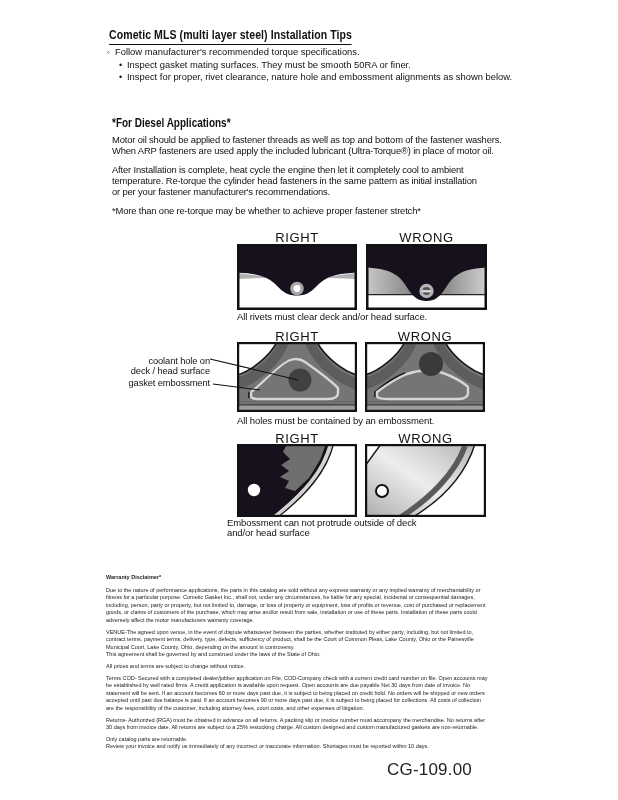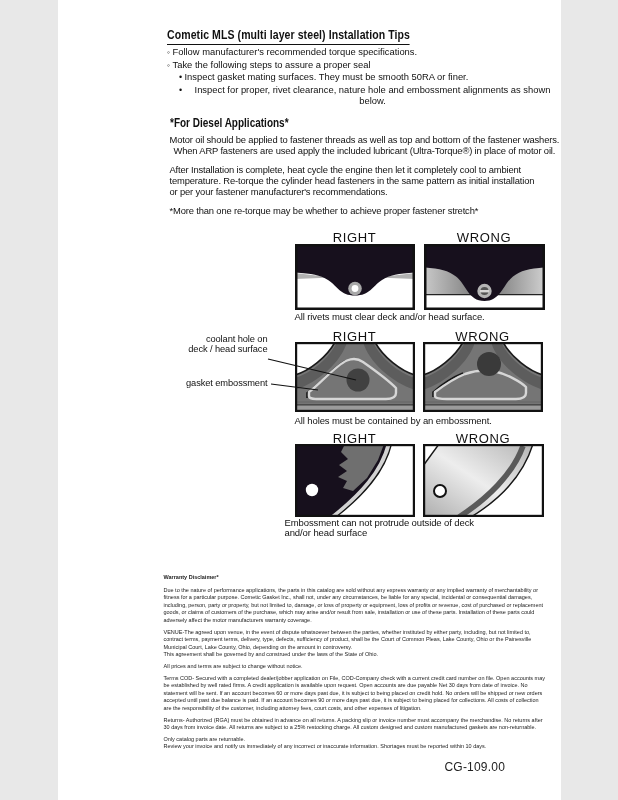--- a/index.html
+++ b/index.html
@@ -1,64 +1,60 @@
 <!DOCTYPE html>
 <html><head>
 <meta charset="utf-8">
 <style>
   html,body{margin:0;padding:0;}
   body{background:#e8e8e8;font-family:"Liberation Sans",sans-serif;-webkit-font-smoothing:antialiased;}
-  .page{position:relative;width:503px;height:800px;background:#ffffff;margin:0 auto;overflow:hidden;color:#111;}
+  .page{position:relative;width:618px;height:800px;background:#ffffff;margin:0 auto;overflow:hidden;color:#111;}
   .abs{position:absolute;}
   .pre{white-space:pre-line;}
 
   .title{left:109px;top:27px;font-size:13.5px;font-weight:bold;letter-spacing:0.1px;
          transform:scaleX(0.78);transform-origin:left top;border-bottom:1.6px solid #111;
          padding-bottom:2px;white-space:nowrap;}
 
   .bullets{left:107px;top:46px;font-size:9.4px;line-height:11.6px;}
-  .brow{display:flex;text-align:center;}
+  .brow{display:flex;}
   .brow.sub{margin-left:12px;}
   .bmark{width:8px;flex:0 0 8px;}
   .brow.main .bmark::before{content:"\25E6";font-size:8.5px;}
   .brow.sub  .bmark::before{content:"\2022";font-size:9px;}
 
   .diesel-h{left:112px;top:116px;font-size:12.5px;font-weight:bold;
             transform:scaleX(0.8);transform-origin:left top;white-space:nowrap;}
   .bodytext{font-size:9.4px;line-height:11px;letter-spacing:-0.15px;white-space:pre-line;}
-  .p1{left:112px;top:134px;text-align:center;}
+  .p1{left:112px;top:134px;}
   .p2{left:112px;top:163.5px;}
   .pnote{left:112px;top:205px;}
 
   .dlabel{font-size:13px;letter-spacing:0.6px;text-align:center;white-space:nowrap;}
   .caption{font-size:9.5px;line-height:10.5px;letter-spacing:-0.1px;}
   .dbox{display:block;}
   .ann{font-size:9.3px;line-height:9.8px;text-align:right;letter-spacing:-0.1px;}
 
   .legal{left:106px;top:574px;width:412px;font-size:5.5px;line-height:7.6px;color:#222;}
   .legal .lh{font-weight:bold;margin:0 0 5px 0;}
   .legal p{margin:0 0 4px 0;white-space:pre-line;}
 
-  .footer{left:387px;top:760px;font-size:12px;letter-spacing:0.2px;color:#222;}
+  .footer{left:387px;top:760px;font-size:17px;letter-spacing:0.2px;color:#222;}
 </style>
 </head>
 <body>
 
 <div class="page">
 
   <div class="abs title">Cometic MLS (multi layer steel) Installation Tips</div>
 
   <div class="abs bullets">
     <div class="brow main">
         <span class="bmark"></span>
         <span>Follow manufacturer's recommended torque specifications.</span>
-      </div>
-    <div class="brow main">
-        <span class="bmark"></span>
-        <span>Take the following steps to assure a proper seal</span>
       </div>
     <div class="brow sub">
         <span class="bmark"></span>
         <span>Inspect gasket mating surfaces.  They must be smooth 50RA or finer.</span>
       </div>
     <div class="brow sub">
         <span class="bmark"></span>
         <span>Inspect for proper, rivet clearance, nature hole and embossment alignments as shown below.</span>
       </div>
   </div>
@@ -101,21 +97,21 @@
     <circle cx="60.5" cy="47" r="4" fill="#555555"></circle>
     <rect x="56" y="46" width="9" height="2.4" fill="#d6d6d6"></rect>
     <rect x="1.25" y="1.25" width="118.5" height="63.5" fill="none" stroke="#111" stroke-width="2.5"></rect>
   </svg>
 
   <div class="abs caption" style="left:237px;top:311.5px;">All rivets must clear deck and/or head surface.</div>
 
   <div class="abs dlabel" style="left:237px;top:329px;width:120px;">RIGHT</div>
   <div class="abs dlabel" style="left:365px;top:329px;width:120px;">WRONG</div>
 
-  <div class="abs ann pre" style="left:115px;top:335px;width:95px;">coolant hole on
+  <div class="abs ann pre" style="left:115px;top:357px;width:95px;">coolant hole on
 deck / head surface</div>
   <div class="abs ann" style="left:115px;top:379px;width:95px;">gasket embossment</div>
 
   <svg class="abs dbox" style="left:237px;top:342px;" width="120" height="70" viewBox="0 0 120 70">
     <rect width="120" height="70" fill="#757575"></rect>
     <path d="M0,36 C16,31 34,17 42,0 H52 C46,20 24,40 0,48 Z" fill="#5d5d5d"></path>
     <path d="M120,36 C104,31 86,17 78,0 H68 C74,20 96,40 120,48 Z" fill="#5d5d5d"></path>
     <path d="M0,0 H40 C32,15 14,29 0,33 Z" fill="#ffffff" stroke="#1a1a1a" stroke-width="1.6"></path>
     <path d="M120,0 H80 C88,15 106,29 120,33 Z" fill="#ffffff" stroke="#1a1a1a" stroke-width="1.6"></path>
     <path d="M12,56 L12,51 C22,44 40,24 50,19" fill="none" stroke="#161616" stroke-width="1.6"></path>

